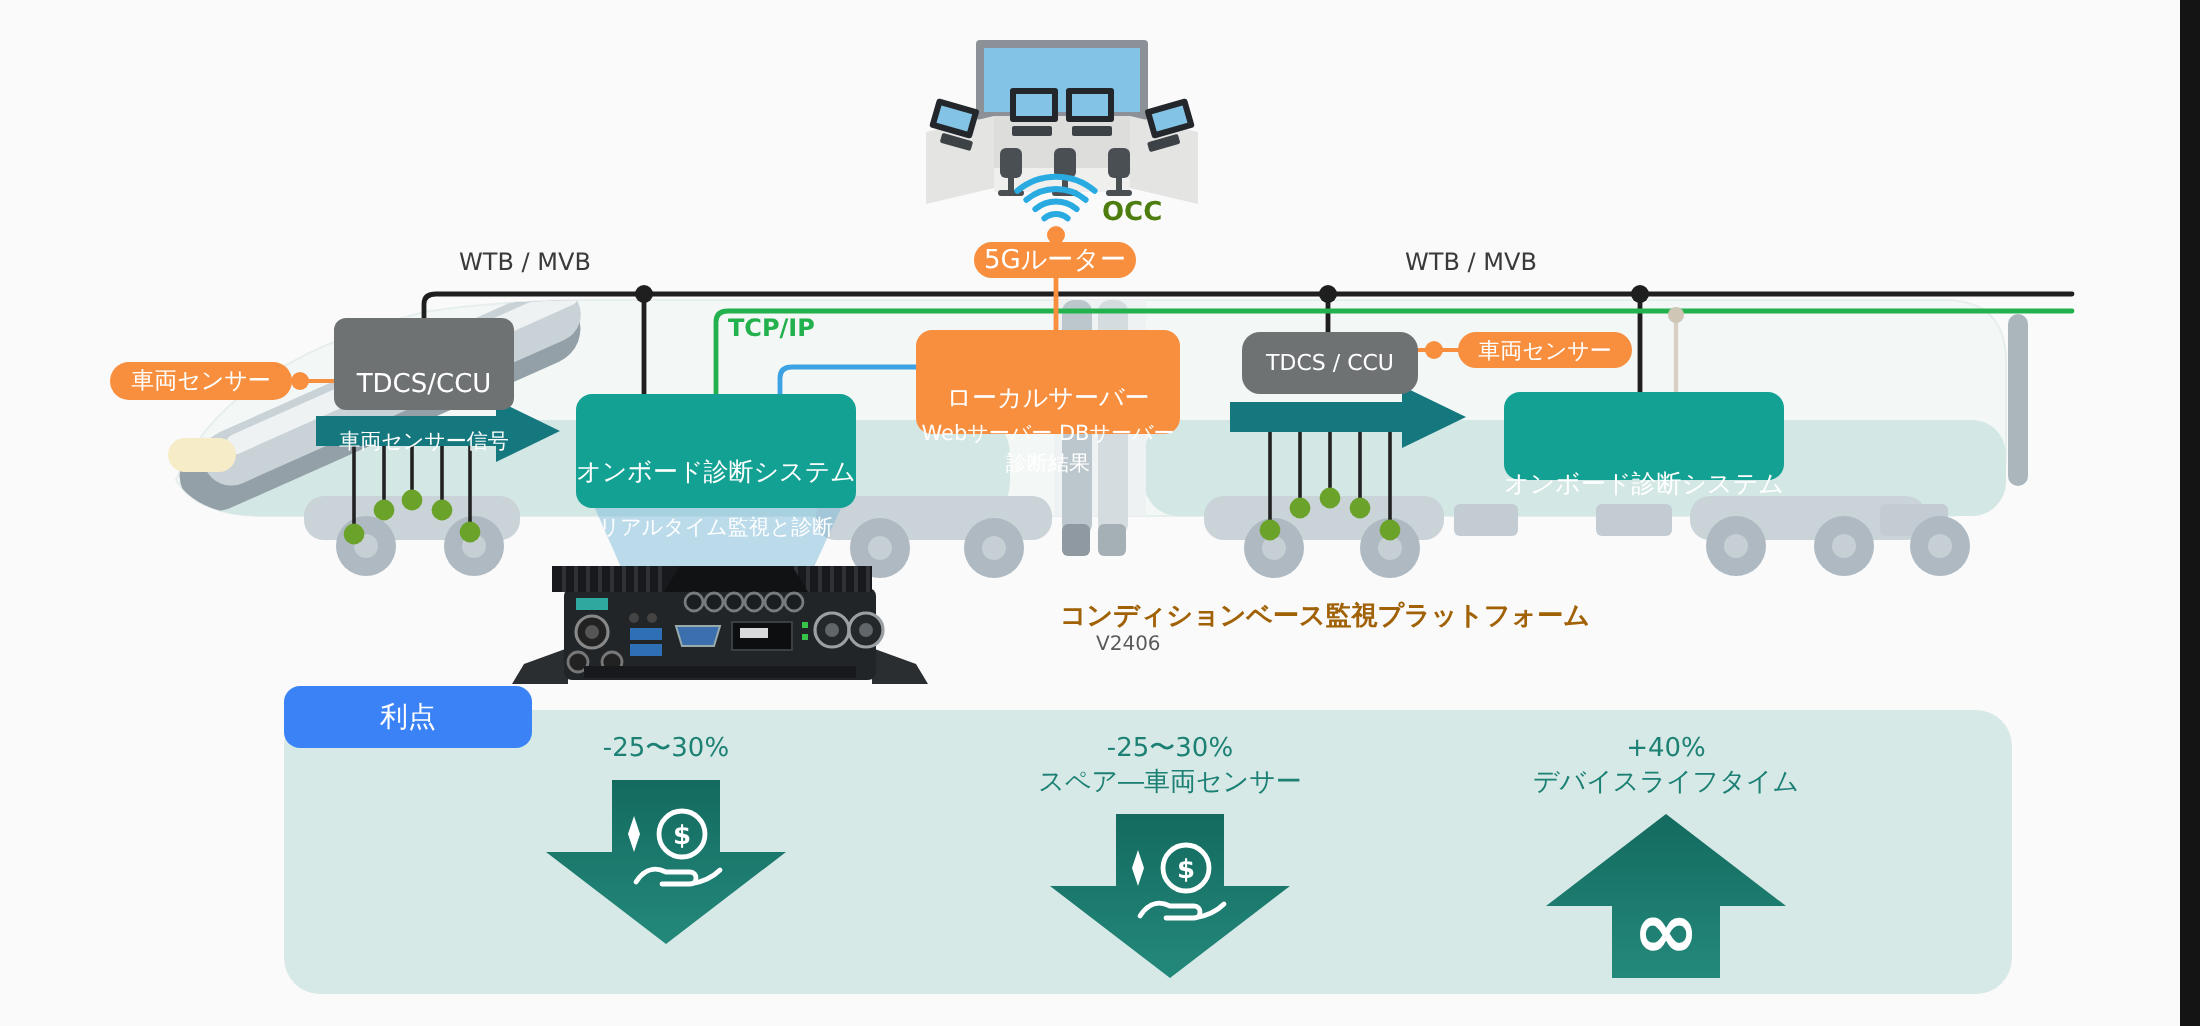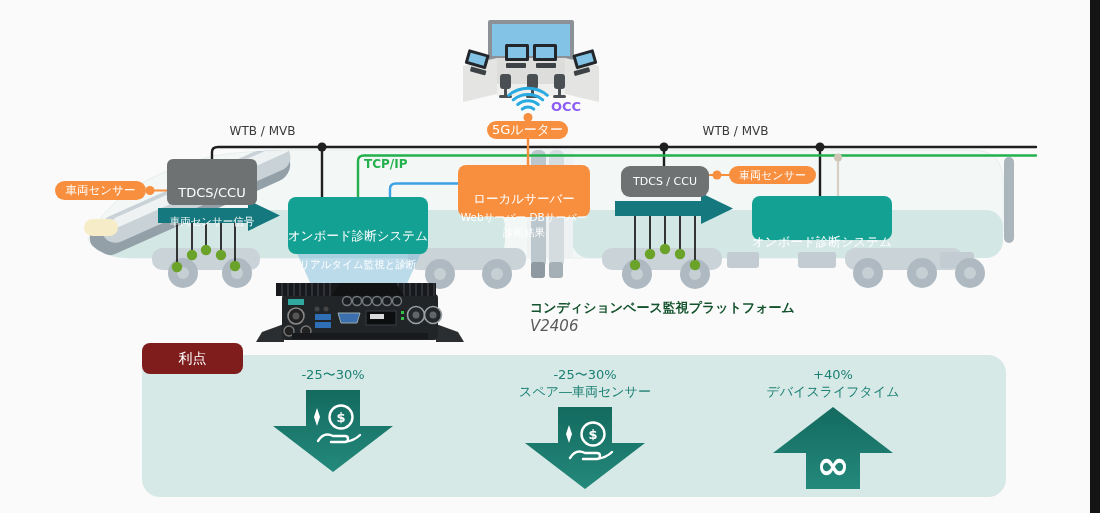--- a/index.html
+++ b/index.html
@@ -17,31 +17,31 @@
   .pill.gray{background:#6e7273;}
   .box{
     position:absolute;border-radius:8px;color:#fff;display:flex;flex-direction:column;
     align-items:center;justify-content:center;text-align:center;z-index:6;line-height:1.35;
   }
   .box.teal{background:#12a193;}
   .box.orange{background:#f78f3f;}
   .box.gray{background:#6e7273;border-radius:6px;}
   .box .t1{font-size:12.5px;margin-top:48px;}
   .box .t2{font-size:10.5px;margin-top:12px;}
-  .caption-title{position:absolute;left:530px;top:299px;font-size:13px;font-weight:700;color:#14532d;z-index:6;white-space:nowrap;}
-  .caption-model{position:absolute;left:530px;top:317px;font-size:15px;color:#5a5a5a;z-index:6;font-style:italic;}
+  .caption-title{position:absolute;left:530px;top:299px;font-size:13px;font-weight:700;color:#a16207;z-index:6;white-space:nowrap;}
+  .caption-model{position:absolute;left:548px;top:317px;font-size:10px;color:#5a5a5a;z-index:6;}
   .band{position:absolute;left:142px;top:355px;width:864px;height:142px;border-radius:18px;background:#d6e9e7;z-index:2;}
-  .badge{position:absolute;left:142px;top:343px;width:101px;height:31px;border-radius:8px;background:#7f1d1d;
+  .badge{position:absolute;left:142px;top:343px;width:124px;height:31px;border-radius:8px;background:#3b82f6;
          color:#fff;font-size:14px;display:flex;align-items:center;justify-content:center;z-index:4;}
   .benefit{position:absolute;top:366px;width:240px;text-align:center;z-index:4;color:#1d8074;}
   .benefit .pct{font-size:13px;line-height:17px;}
   .benefit .cap{font-size:13px;line-height:17px;}
   .benefit svg{display:block;margin:7px auto 0;}
   .tcpip{position:absolute;left:364px;top:157px;font-size:12px;font-weight:600;color:#22b14c;z-index:6;}
-  .occ{position:absolute;left:551px;top:99px;font-size:13px;font-weight:600;color:#8b5cf6;z-index:6;}
+  .occ{position:absolute;left:551px;top:99px;font-size:13px;font-weight:600;color:#4d7c0f;z-index:6;}
   .strip{position:absolute;left:1090px;top:0;width:10px;height:513px;background:#141414;z-index:9;}
   svg text{font-family:"DejaVu Sans","Liberation Sans",sans-serif;}
 </style>
 </head>
 <body>
 
 <div class="stage">
 
   <svg class="abs" style="left:0;top:0;z-index:1" width="1100" height="513" viewBox="0 0 1100 513">
     <defs>

